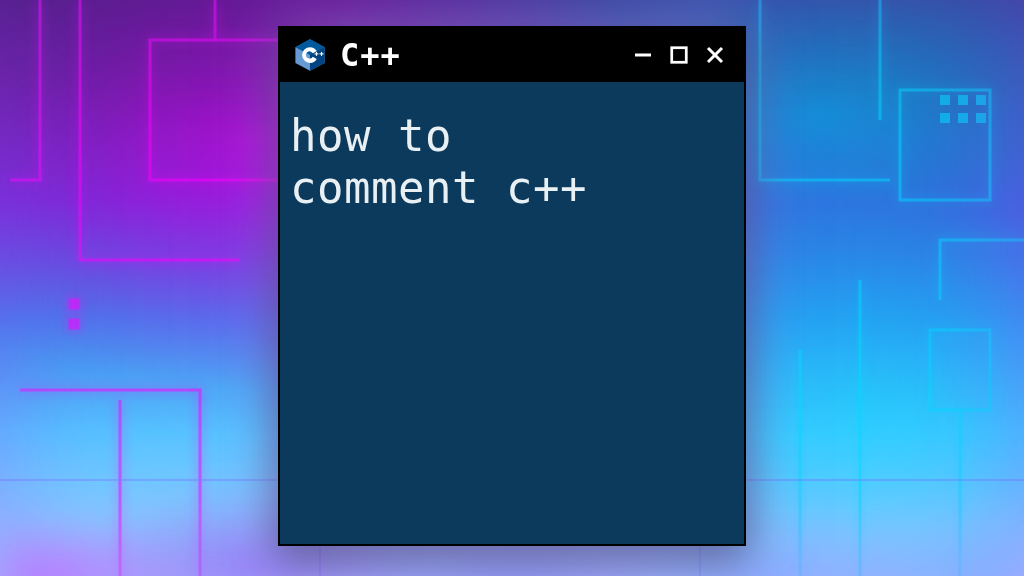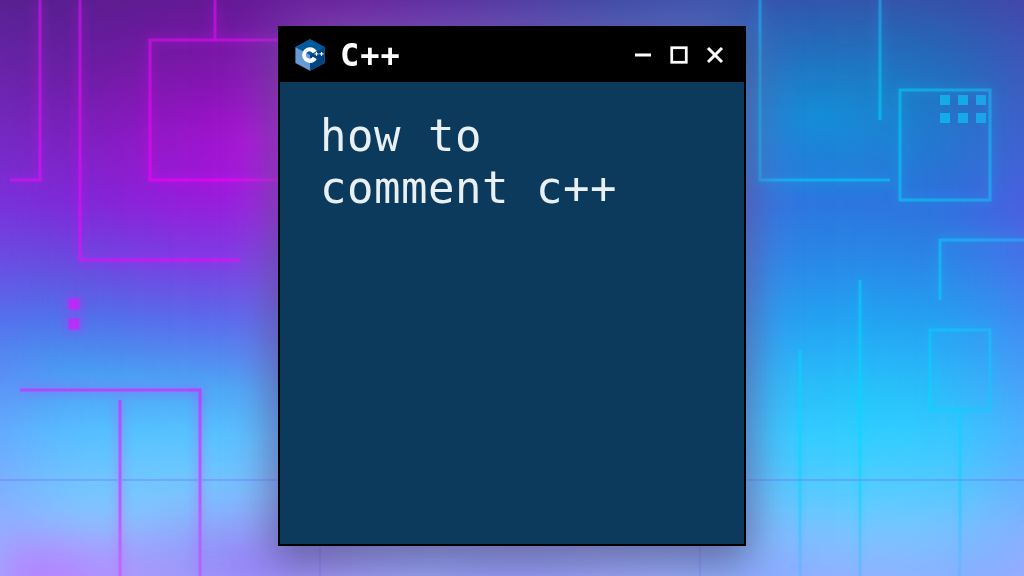--- a/index.html
+++ b/index.html
@@ -91,21 +91,21 @@
     }
     .controls span {
       width: 30px; height: 30px;
       display: flex; align-items: center; justify-content: center;
       color: #fff;
       cursor: pointer;
     }
     
     .content {
       flex: 1;
-      padding: 28px 40px;
+      padding: 28px 10px;
       font-family: "Consolas", "Menlo", "Monaco", monospace;
       font-size: 44px;
       line-height: 1.18;
       color: #e8f0f4;
       font-weight: 400;
       white-space: pre-line;
       letter-spacing: 0.5px;
     }
   </style>
 </head>

